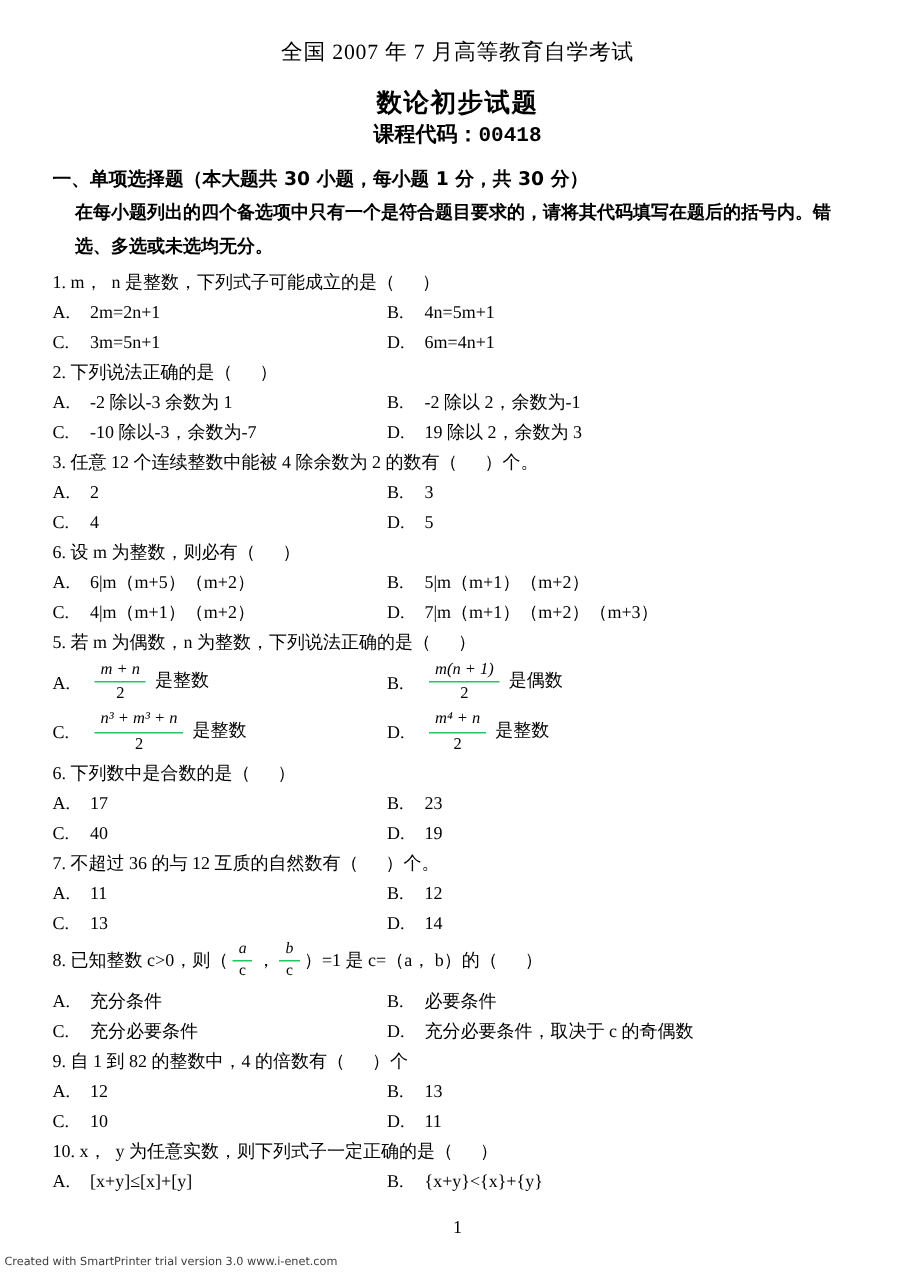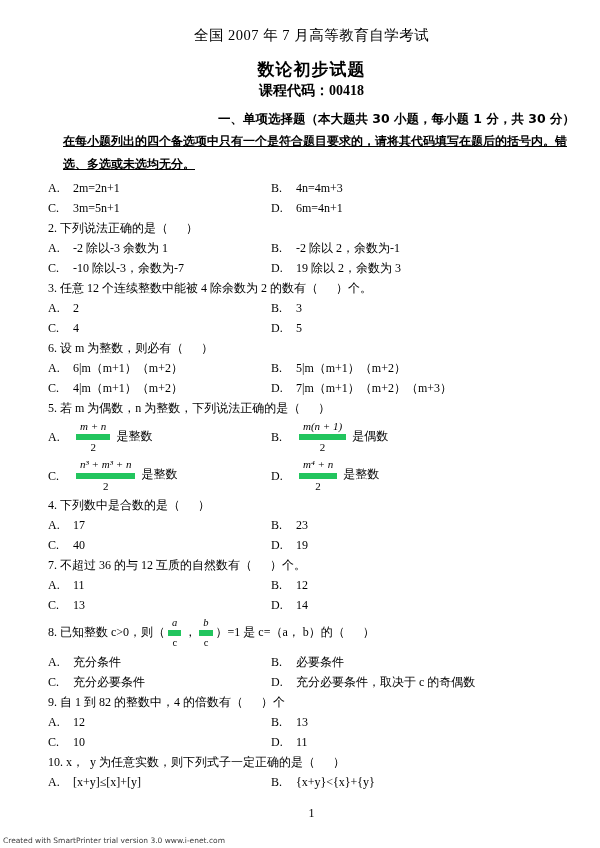--- a/index.html
+++ b/index.html
@@ -6,21 +6,21 @@
   body{
     width:600px;height:848px;
     background:#ffffff;
     color:#000;
     font-family:"Liberation Serif","DejaVu Serif",serif;
     font-size:12px;
     position:relative;
     overflow:hidden;
   }
   .page{
-    padding:24px 25px 0 48px;
+    padding:24px 25px 0 35px;
     box-sizing:border-box;
   }
   .hdr{text-align:center;}
   .hdr .t1{
     font-size:14.5px;
     line-height:22px;
     font-family:"Liberation Serif","DejaVu Serif",serif;
     letter-spacing:0.5px;
   }
   .hdr .t2{
@@ -28,38 +28,36 @@
     font-weight:bold;
     line-height:22px;
     font-family:"DejaVu Sans","Liberation Sans",sans-serif;
     letter-spacing:1px;
     margin-top:12px;
   }
   .hdr .t3{
     font-size:14px;
     font-weight:bold;
     line-height:22px;
-    font-family:Liberation Serif, serif;
+    font-family:Liberation Mono, monospace;
   }
   .sec-heading{
     margin-top:6px;
     font-size:12.5px;
     font-weight:bold;
     line-height:22px;
     font-family:"DejaVu Sans","Liberation Sans",sans-serif;
-    text-align:right;
   }
   .instructions{
     margin-left:15px;
     width:525px;
     font-size:12px;
     font-weight:bold;
     line-height:23px;
     font-family:"DejaVu Sans","Liberation Sans",sans-serif;
-    text-decoration:underline;
   }
   .questions{margin-top:2px;}
   .q{margin:0;}
   .stem{
     line-height:20px;
     white-space:pre-wrap;
   }
   .opts{
     display:grid;
     grid-template-columns:223px 1fr;
@@ -78,21 +76,21 @@
     display:inline-block;
     text-align:center;
     vertical-align:middle;
     font-style:italic;
     font-size:11px;
     line-height:1.2;
     margin:2px 3px;
   }
   .frac .num{
     display:block;
-    border-bottom:6px solid #22c55e;
+    border-bottom:1px solid #22c55e;
     padding:0 4px 1px 4px;
   }
   .frac .den{
     display:block;
     font-style:normal;
     padding-top:1px;
   }
   .stem .frac{font-size:10.5px;}
   .page-number{
     text-align:center;
@@ -116,23 +114,24 @@
     <div class="t1">全国 2007 年 7 月高等教育自学考试</div>
     <div class="t2">数论初步试题</div>
     <div class="t3">课程代码：00418</div>
   </div>
 
   <div class="sec-heading">一、单项选择题（本大题共 30 小题，每小题 1 分，共 30 分）</div>
   <div class="instructions">在每小题列出的四个备选项中只有一个是符合题目要求的，请将其代码填写在题后的括号内。错选、多选或未选均无分。</div>
 
   <div class="questions">
       <div class="q">
+        <div class="stem">1. m，  n 是整数，下列式子可能成立的是（      ）</div>
         <div class="opts">
           <div class="opt"><span class="lab">A.</span><span>2m=2n+1</span></div>
-          <div class="opt"><span class="lab">B.</span><span>4n=4m+3</span></div>
+          <div class="opt"><span class="lab">B.</span><span>4n=5m+1</span></div>
           <div class="opt"><span class="lab">C.</span><span>3m=5n+1</span></div>
           <div class="opt"><span class="lab">D.</span><span>6m=4n+1</span></div>
         </div>
       </div>
       <div class="q">
         <div class="stem">2. 下列说法正确的是（      ）</div>
         <div class="opts">
           <div class="opt"><span class="lab">A.</span><span>-2 除以-3 余数为 1</span></div>
           <div class="opt"><span class="lab">B.</span><span>-2 除以 2，余数为-1</span></div>
           <div class="opt"><span class="lab">C.</span><span>-10 除以-3，余数为-7</span></div>
@@ -144,37 +143,37 @@
         <div class="opts">
           <div class="opt"><span class="lab">A.</span><span>2</span></div>
           <div class="opt"><span class="lab">B.</span><span>3</span></div>
           <div class="opt"><span class="lab">C.</span><span>4</span></div>
           <div class="opt"><span class="lab">D.</span><span>5</span></div>
         </div>
       </div>
       <div class="q">
         <div class="stem">6. 设 m 为整数，则必有（      ）</div>
         <div class="opts">
-          <div class="opt"><span class="lab">A.</span><span>6|m（m+1）（m+2）</span></div>
+          <div class="opt"><span class="lab">A.</span><span>6|m（m+5）（m+2）</span></div>
           <div class="opt"><span class="lab">B.</span><span>5|m（m+1）（m+2）</span></div>
           <div class="opt"><span class="lab">C.</span><span>4|m（m+1）（m+2）</span></div>
           <div class="opt"><span class="lab">D.</span><span>7|m（m+1）（m+2）（m+3）</span></div>
         </div>
       </div>
       <div class="q">
         <div class="stem">5. 若 m 为偶数，n 为整数，下列说法正确的是（      ）</div>
         <div class="opts">
           <div class="opt"><span class="lab">A.</span><span><span class="frac"><span class="num">m + n</span><span class="den">2</span></span> 是整数</span></div>
           <div class="opt"><span class="lab">B.</span><span><span class="frac"><span class="num">m(n + 1)</span><span class="den">2</span></span> 是偶数</span></div>
           <div class="opt"><span class="lab">C.</span><span><span class="frac"><span class="num">n³ + m³ + n</span><span class="den">2</span></span> 是整数</span></div>
           <div class="opt"><span class="lab">D.</span><span><span class="frac"><span class="num">m⁴ + n</span><span class="den">2</span></span> 是整数</span></div>
         </div>
       </div>
       <div class="q">
-        <div class="stem">4. 下列数中是合数的是（      ）</div>
+        <div class="stem">6. 下列数中是合数的是（      ）</div>
         <div class="opts">
           <div class="opt"><span class="lab">A.</span><span>17</span></div>
           <div class="opt"><span class="lab">B.</span><span>23</span></div>
           <div class="opt"><span class="lab">C.</span><span>40</span></div>
           <div class="opt"><span class="lab">D.</span><span>19</span></div>
         </div>
       </div>
       <div class="q">
         <div class="stem">7. 不超过 36 的与 12 互质的自然数有（      ）个。</div>
         <div class="opts">

